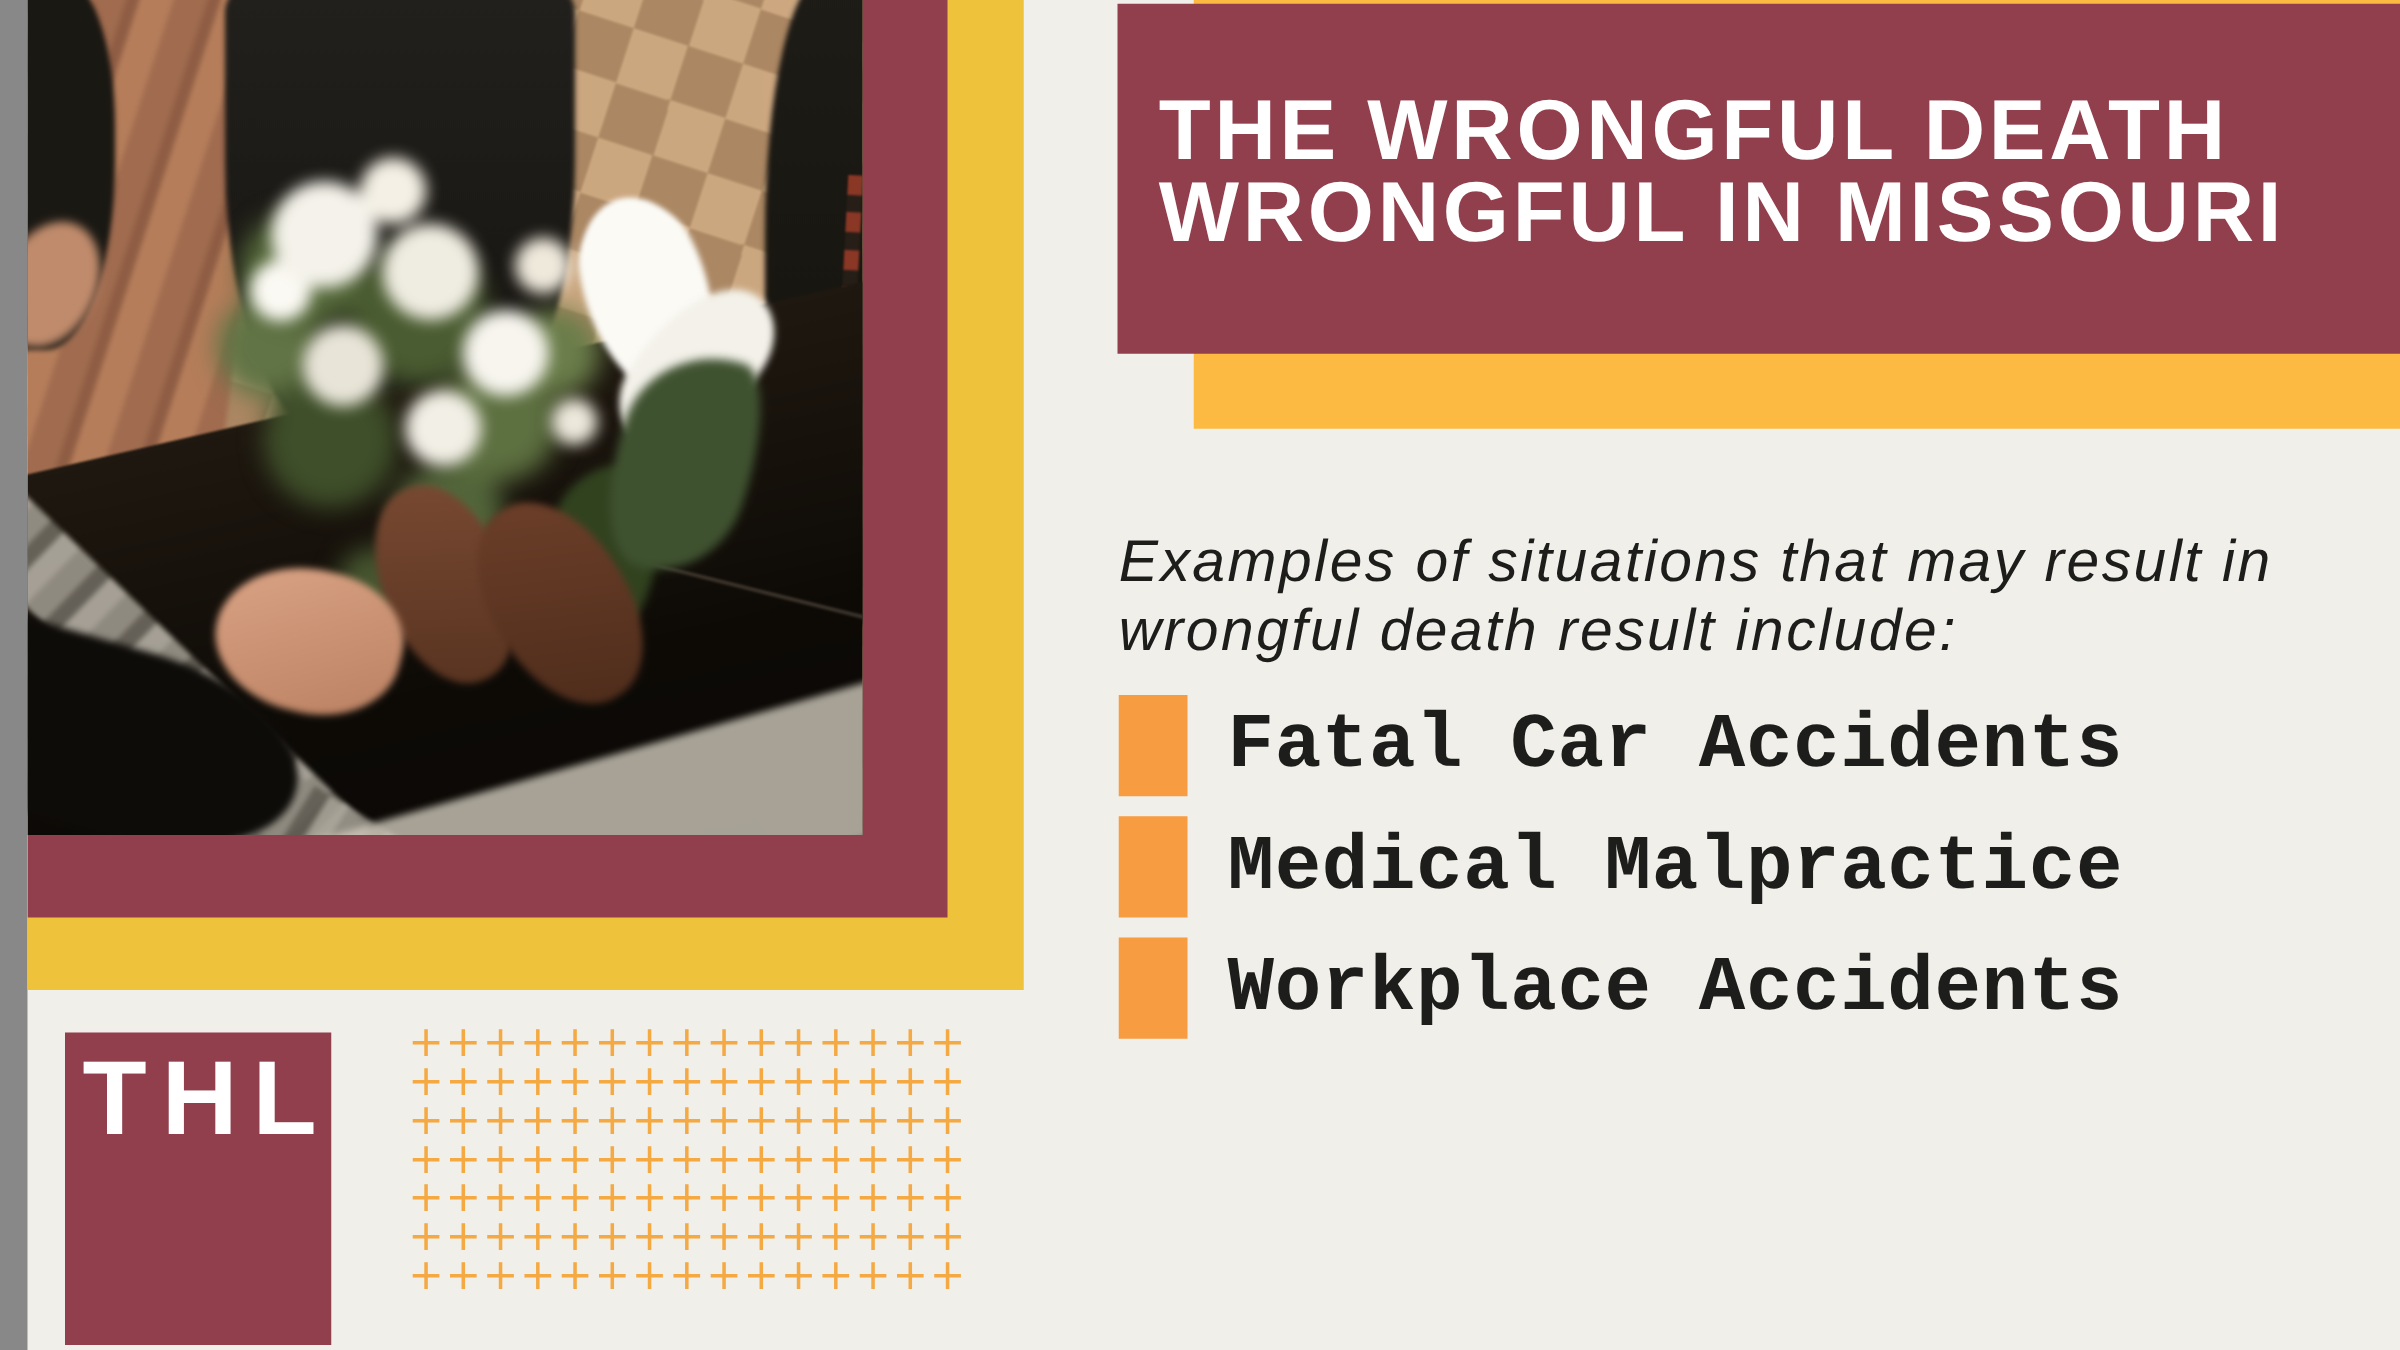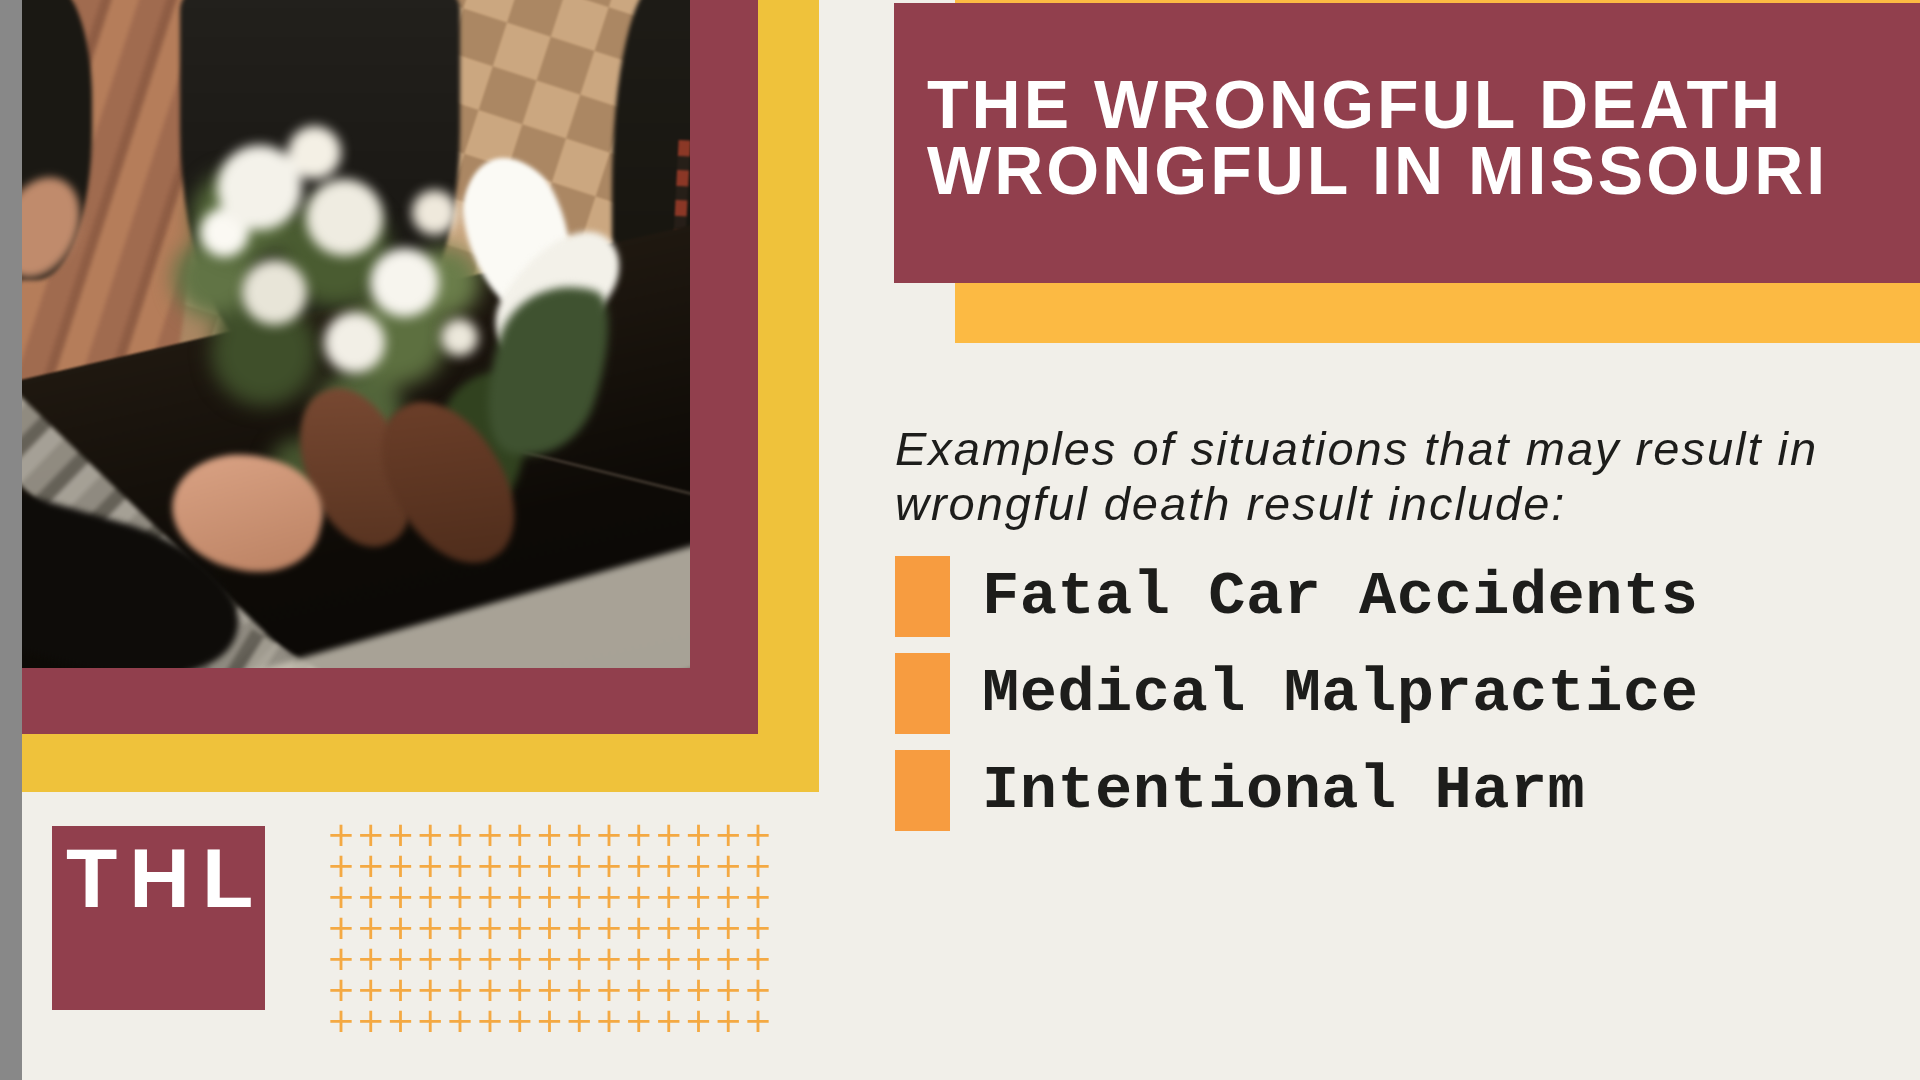--- a/index.html
+++ b/index.html
@@ -135,21 +135,21 @@
   
   .intro{position:absolute;left:873px;top:421px;color:var(--text-dark);
     font-style:italic;font-size:47px;line-height:55px;letter-spacing:2px;font-weight:400;}
   
   .list{position:absolute;left:873px;top:556px;display:flex;flex-direction:column;gap:16px;}
   .list-item{display:flex;align-items:center;}
   .bullet{width:55px;height:81px;background:var(--bullet-orange);flex:0 0 auto;}
   .item-label{margin-left:32px;color:var(--text-dark);font-weight:700;font-size:62px;letter-spacing:0.5px;white-space:nowrap;font-family:Liberation Mono, monospace;}
   
   .logo{
-    position:absolute;left:30px;top:826px;width:213px;height:184px;background:var(--maroon);
+    position:absolute;left:30px;top:826px;width:213px;height:250px;background:var(--maroon);
     padding:10px 16px 0 14px;
   }
   .logo-text{color:#fff;font-weight:700;font-size:84px;letter-spacing:12px;line-height:84px;}
   .plus-grid{
     position:absolute;left:304px;top:819px;width:448px;
     display:grid;grid-template-columns:repeat(15,29.8px);grid-auto-rows:31px;
     color:var(--plus-orange);font-family:"DejaVu Sans",sans-serif;
     font-size:34px;line-height:31px;text-align:center;font-weight:400;
   }
   .plus-grid span{display:block;}
@@ -200,21 +200,21 @@
     <div class="list-item">
       <div class="bullet"></div>
       <div class="item-label">Fatal Car Accidents</div>
     </div>
     <div class="list-item">
       <div class="bullet"></div>
       <div class="item-label">Medical Malpractice</div>
     </div>
     <div class="list-item">
       <div class="bullet"></div>
-      <div class="item-label">Intentional Harm</div>
+      <div class="item-label">Workplace Accidents</div>
     </div>
   </div>
 
   <div class="logo">
     <div class="logo-text">THL</div>
   </div>
   <div class="plus-grid">
       <span>+</span>
       <span>+</span>
       <span>+</span>

